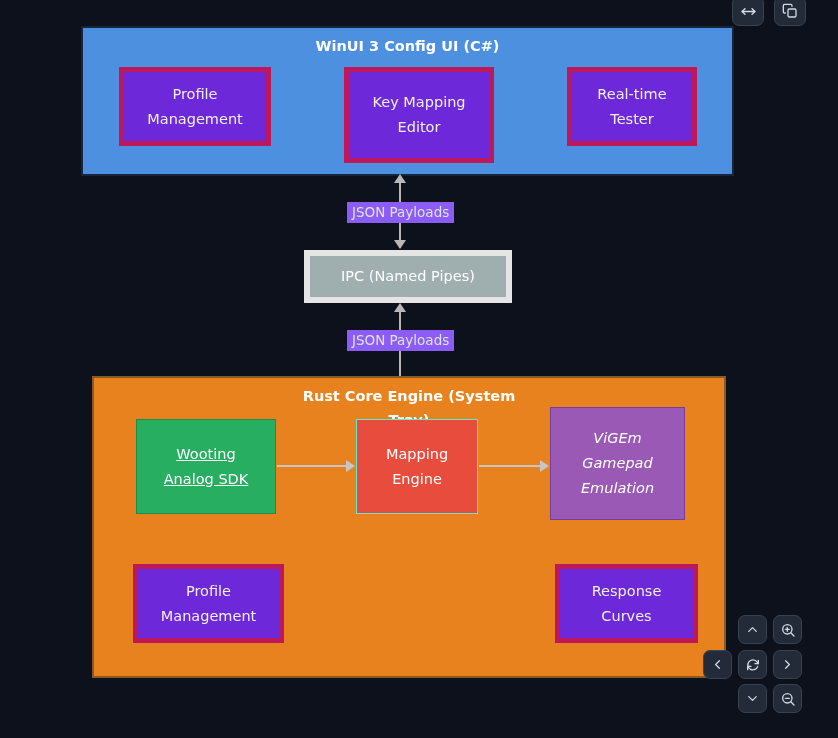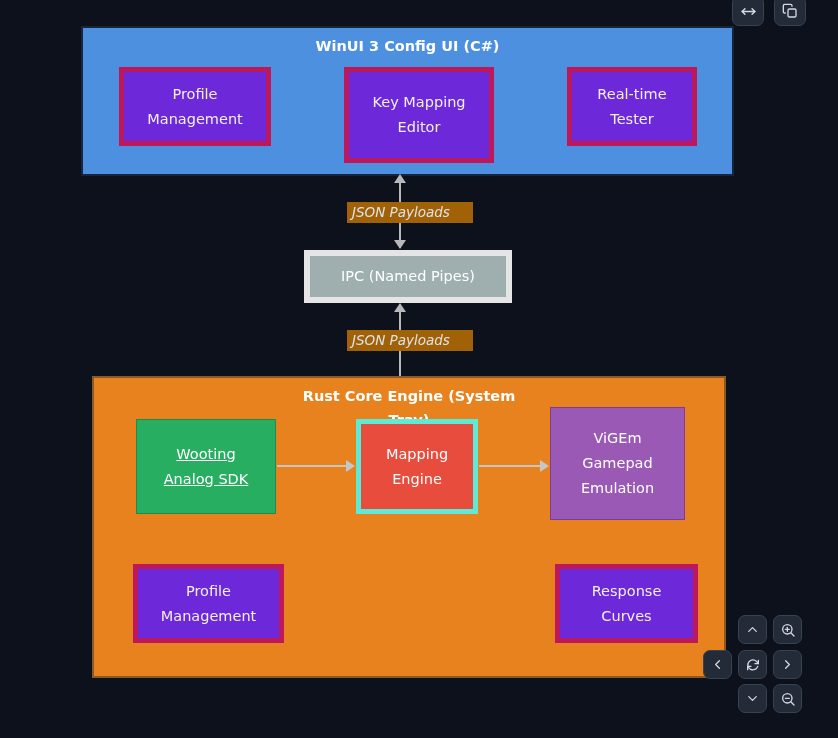--- a/index.html
+++ b/index.html
@@ -43,27 +43,26 @@
     line-height: 25px;
     white-space: pre-line;
   }
   .node-dark {
     background: #6d28d9;
     border: 5px solid #be185d;
     color: #f0f0f0;
   }
   .edge-label {
     position: absolute;
-    background: #a16207;
+    background: #8b5cf6;
     color: #dfe3e8;
     font-size: 13.5px;
-    padding: 2px 23px 3px 5px;
+    padding: 2px 5px 3px 5px;
     line-height: 16px;
     white-space: nowrap;
-    font-style: italic;
   }
 
   
   .arrow-line-v {
     position: absolute;
     width: 2px;
     background: #b8b8b8;
   }
   .arrow-line-h {
     position: absolute;
@@ -158,24 +157,24 @@
 <div class="edge-label" style="left:347px; top:330px;">JSON Payloads</div>
 
 <div class="container-box" style="left:85px; top:376px; width:634px; height:302px; background:#e8821e; border:2px solid #8a5a22;">
 
   <div class="container-title" style="top:6px; line-height:24px; white-space:pre-line;">Rust Core Engine (System
 Tray)</div>
 
   <div class="node" style="left:42px; top:41px; width:140px; height:95px; background:#27ae60; border:1px solid #1f8b4c; color:#ffffff;text-decoration:underline;">Wooting
 Analog SDK</div>
 
-  <div class="node" style="left:262px; top:41px; width:122px; height:95px; background:#e74c3c; border:5px solid #5eead4; color:#ffffff;">Mapping
+  <div class="node" style="left:262px; top:41px; width:122px; height:95px; background:#e74c3c; border:1px solid #5eead4; color:#ffffff;">Mapping
 Engine</div>
 
-  <div class="node" style="left:456px; top:29px; width:135px; height:113px; background:#9b59b6; border:1px solid #7d3c98; color:#ffffff;">ViGEm
+  <div class="node" style="left:456px; top:29px; width:135px; height:113px; background:#9b59b6; border:1px solid #7d3c98; color:#ffffff;font-style:italic;">ViGEm
 Gamepad
 Emulation</div>
 
   <div class="arrow-line-h" style="left:183px; top:87px; width:70px;"></div>
   <div class="arrow-head-right" style="left:252px; top:82px;"></div>
 
   <div class="arrow-line-h" style="left:385px; top:87px; width:62px;"></div>
   <div class="arrow-head-right" style="left:446px; top:82px;"></div>
 
   <div class="node node-dark" style="left:39px; top:186px; width:151px; height:79px;">Profile

